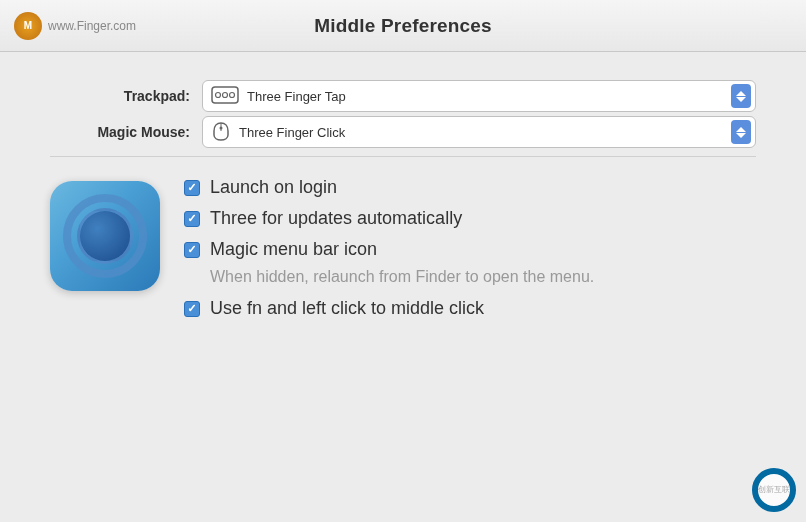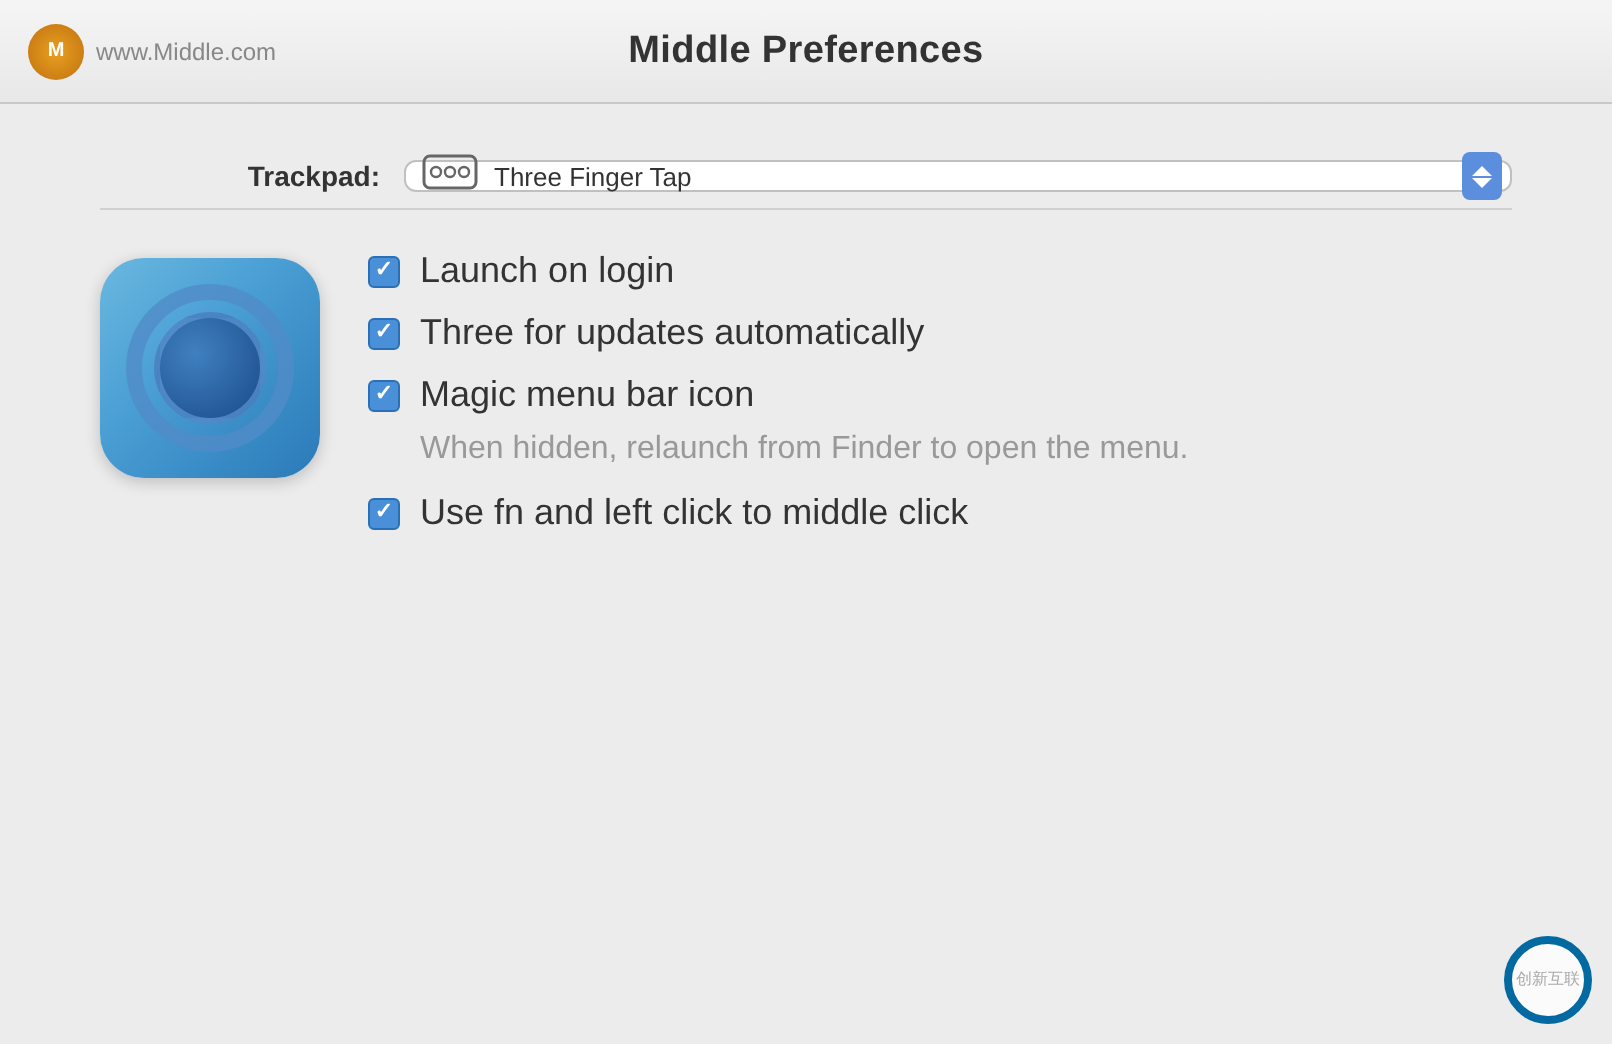--- a/index.html
+++ b/index.html
@@ -78,21 +78,21 @@
     }
 
     .select-wrapper {
       flex: 1;
       position: relative;
       display: flex;
       align-items: center;
       background: white;
       border: 1px solid #c0c0c0;
       border-radius: 6px;
-      height: 16px;
+      height: 32px;
       padding: 0 4px 0 8px;
     }
 
     .select-icon {
       margin-right: 8px;
       font-size: 16px;
       color: #555;
       line-height: 1;
     }
 
@@ -235,38 +235,38 @@
     .bottom-badge-right {
       position: absolute;
       bottom: 10px;
       right: 10px;
     }
 
     .badge-circle {
       width: 44px;
       height: 44px;
       border-radius: 50%;
-      border: 4px solid #0369a1;
+      border: 6px solid #0369a1;
       background: rgba(255,255,255,0.8);
       display: flex;
       align-items: center;
       justify-content: center;
       font-size: 8px;
       color: #aaa;
       text-align: center;
       line-height: 1.2;
     }
   </style>
 </head>
 <body>
 
 <div class="titlebar">
   <div class="macdown-logo">
     <div class="logo-circle">M</div>
-    <span>www.Middle.com</span>
+    <span>www.Finger.com</span>
   </div>
   <span class="titlebar-title">Middle Preferences</span>
 </div>
 
 <div class="content">
 
   <div class="form-row">
     <span class="form-label">Trackpad:</span>
     <div class="select-wrapper">
       <span class="select-icon">
@@ -278,20 +278,37 @@
         </svg>
       </span>
       <span class="select-text">Three Finger Tap</span>
       <div class="select-chevron">
         <div class="chevron-up"></div>
         <div class="chevron-down"></div>
       </div>
     </div>
   </div>
 
+  <div class="form-row">
+    <span class="form-label">Magic Mouse:</span>
+    <div class="select-wrapper">
+      <span class="select-icon">
+        <svg width="20" height="20" viewBox="0 0 20 20">
+          <path d="M10 2 C6 2, 3 5, 3 10 L3 14 C3 17, 6 19, 10 19 C14 19, 17 17, 17 14 L17 10 C17 5, 14 2, 10 2Z" fill="none" stroke="#666" stroke-width="1.5"></path>
+          <line x1="10" y1="2" x2="10" y2="10" stroke="#666" stroke-width="1"></line>
+          <circle cx="10" cy="7" r="1.5" fill="#666"></circle>
+        </svg>
+      </span>
+      <span class="select-text">Three Finger Click</span>
+      <div class="select-chevron">
+        <div class="chevron-up"></div>
+        <div class="chevron-down"></div>
+      </div>
+    </div>
+  </div>
 
   <hr class="divider">
 
   <div class="bottom-section">
 
     <div class="app-icon">
       <div class="app-icon-bg">
         <div class="app-icon-ring-outer">
           <div class="app-icon-ring-inner"></div>
         </div>

